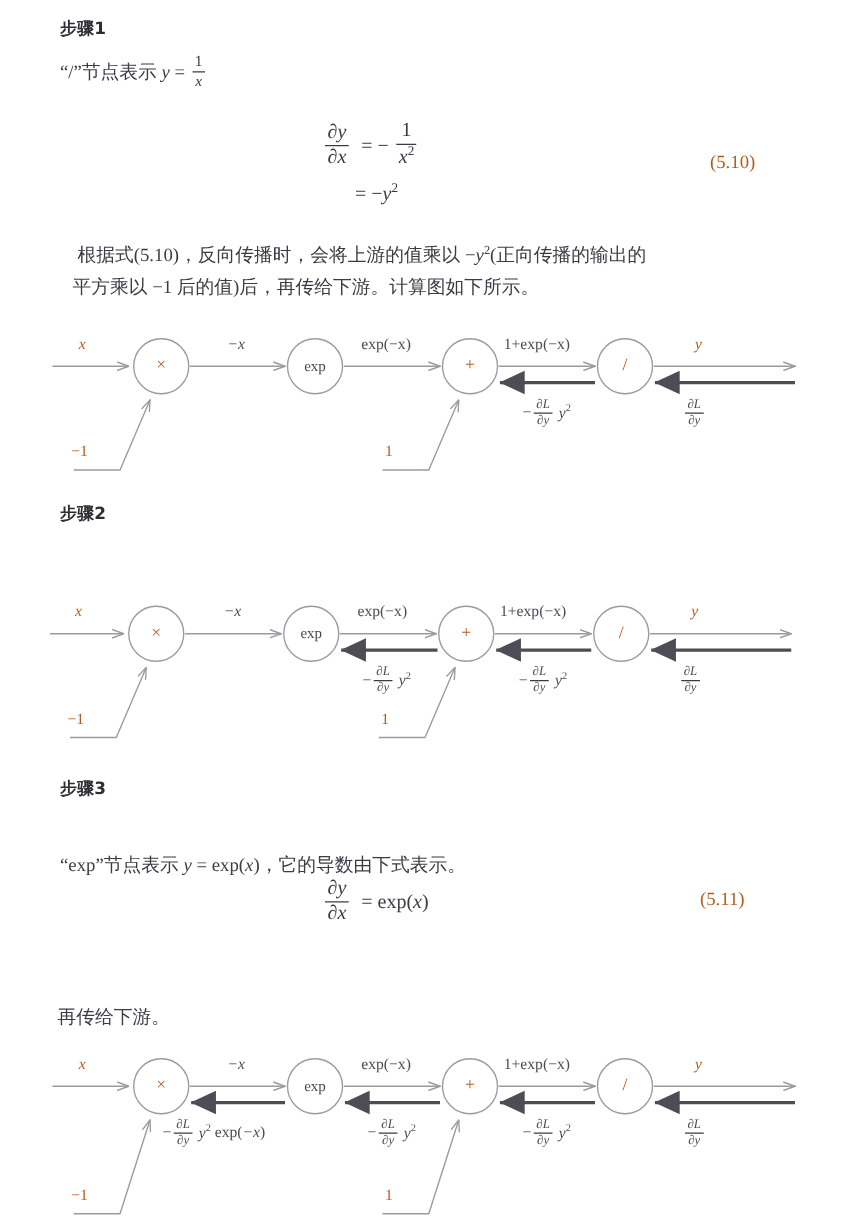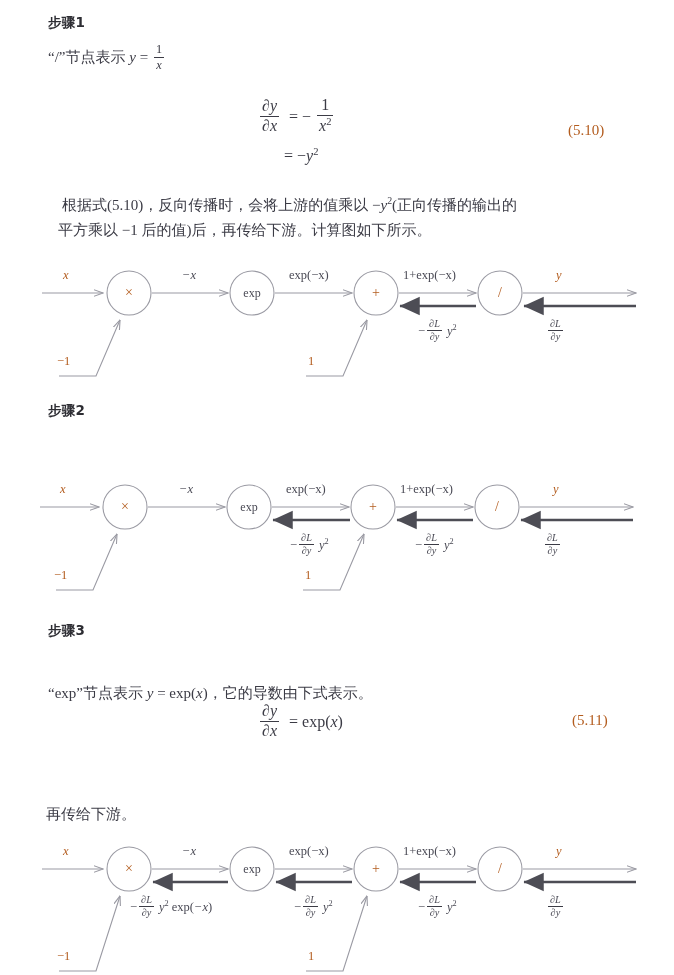--- a/index.html
+++ b/index.html
@@ -232,21 +232,21 @@
 
   <div class="para" style="left:48px; top:650px;margin-top:28px;">
     <span>“exp”节点表示&nbsp;</span><span class="mi">y</span><span class="mr">&nbsp;=&nbsp;exp(</span><span class="mi">x</span><span class="mr">)</span><span>，它的导数由下式表示。</span>
   </div>
 
   <div class="eq-block" style="left:0; top:702px; width:674px; height:48px;">
     <div class="eq-line" style="left:258px; top:0px;">
       <span class="frac"><span class="num mr">∂<span class="mi">y</span></span><span class="den mr">∂<span class="mi">x</span></span></span>
       <span class="mr">&nbsp;=&nbsp;exp(</span><span class="mi">x</span><span class="mr">)</span>
     </div>
-    <div class="eq-num" style="left:572px; top:10px;">(5.11)</div>
+    <div class="eq-num" style="left:560px; top:10px;">(5.11)</div>
   </div>
 
   <div class="para" style="left:46px; top:799px;">
     <span>再传给下游。</span>
   </div>
 
   <div class="graph" style="top:828px; height:147px;">
     <svg width="674" height="147" viewBox="0 0 674 147">
       <defs>
         <marker id="fw3" markerWidth="9" markerHeight="7" refX="8.5" refY="3.5" orient="auto">

